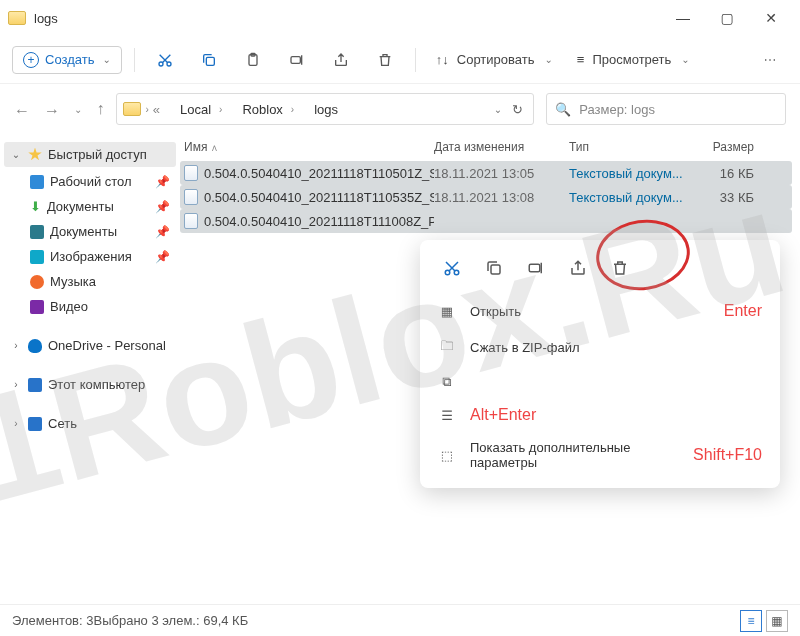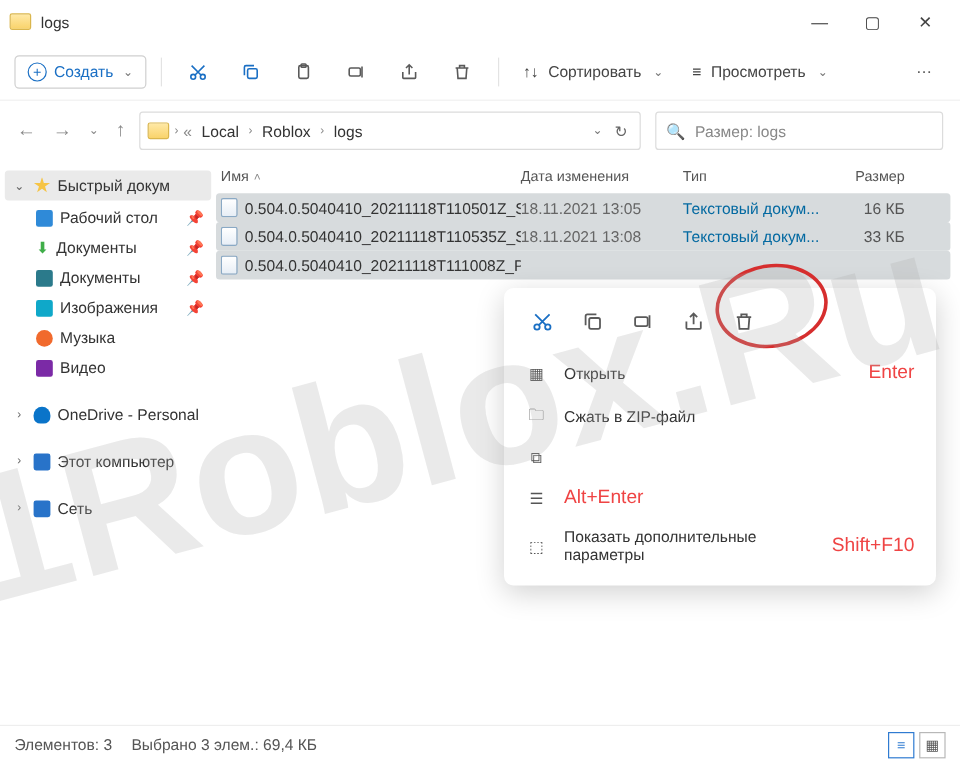--- a/index.html
+++ b/index.html
@@ -16,21 +16,21 @@
     .new-btn .plus { width: 16px; height: 16px; border: 1.4px solid #1a6fc4; border-radius: 50%; display: inline-flex; align-items: center; justify-content: center; font-size: 12px; line-height: 1; }
     .tb-sep { width: 1px; height: 24px; background: #e3e3e3; margin: 0 4px; }
     .tb-icon { width: 36px; height: 32px; display: flex; align-items: center; justify-content: center; color: #5a5a5a; border-radius: 4px; }
     .tb-group { display: flex; align-items: center; gap: 8px; padding: 4px 8px; color: #444; }
     .chev { font-size: 10px; color: #777; margin-left: 2px; }
 
     .nav-row { height: 50px; display: flex; align-items: center; padding: 0 14px; gap: 12px; }
     .nav-arrows { display: flex; gap: 14px; color: #888; font-size: 16px; align-items: center; }
     .addr-bar { flex: 1; height: 32px; border: 1px solid #dcdcdc; border-radius: 3px; display: flex; align-items: center; padding: 0 6px; gap: 4px; background: #fff; }
     .addr-bar .folder-glyph { width: 18px; height: 14px; background: linear-gradient(#ffe9a6,#f9d36b); border: 1px solid #dab64d; border-radius: 2px; }
-    .crumb { padding: 2px 4px; }
+    .crumb { padding: 2px 4px; margin-left: 12px; }
     .crumb-sep { color: #888; font-size: 10px; }
     .addr-end { margin-left: auto; display: flex; gap: 10px; color: #666; align-items:center; padding-right:4px;}
     .search-box { width: 240px; height: 32px; border: 1px solid #dcdcdc; border-radius: 3px; display: flex; align-items: center; padding: 0 8px; color: #888; gap: 8px; }
 
     .main { display: flex; height: 490px; }
     .sidebar { width: 180px; padding: 8px 4px; }
     .side-node { display: flex; align-items: center; gap: 6px; padding: 5px 6px; border-radius: 3px; cursor: pointer; }
     .side-node.top { background: #eaeaea; margin-bottom: 2px; }
     .side-exp { width: 12px; text-align: center; color: #666; font-size: 10px; }
     .side-label { flex: 1; }
@@ -65,21 +65,21 @@
     .ctx-iconrow { display: flex; gap: 14px; padding: 4px 18px 12px; }
     .ctx-iconrow .ci { width: 28px; height: 28px; display: flex; align-items: center; justify-content: center; border-radius: 4px; color: #5a5a5a; }
     .ctx-item { display: flex; align-items: center; gap: 14px; padding: 8px 18px; cursor: pointer; }
     .ctx-item .mi { width: 18px; text-align: center; color: #555; }
     .ctx-item .lbl { flex: 1; }
     .ctx-item .hint { color: #ef4444; font-size: 16px; }
 
     .red-circle { position: absolute; left: 596px; top: 220px; width: 94px; height: 70px; border: 3px solid #d62e2e; border-radius: 50%; transform: rotate(-8deg); pointer-events: none; }
 
     .status-bar { position: absolute; bottom: 0; left: 0; right: 0; height: 32px; display: flex; align-items: center; padding: 0 12px; color: #555; border-top: 1px solid #eee; background: #fff; }
-    .status-bar .st-left { display: flex; gap: 16px; }
+    .status-bar .st-left { display: flex; gap: 0; }
     .status-bar .st-right { margin-left: auto; display: flex; gap: 4px; }
     .view-btn { width: 22px; height: 22px; border: 1px solid #b8b8b8; display: flex; align-items: center; justify-content: center; font-size: 12px; }
     .view-btn.on { border-color: #2f7bd1; color: #2f7bd1; }
 
     .watermark { position: absolute; font-size: 150px; font-weight: 700; color: rgba(170,170,170,0.25); transform: rotate(-15deg); pointer-events: none; white-space: nowrap; }
     .wm1 { left: -40px; top: 260px; }
 
     svg { display: block; }
   </style>
 </head>
@@ -176,21 +176,21 @@
     <span>🔍</span>
     <span>Размер: logs</span>
   </div>
 </div>
 
 <div class="main">
   <div class="sidebar">
     <div class="side-node top">
       <span class="side-exp">⌄</span>
       <span class="sq star"></span>
-      <span class="side-label">Быстрый докум</span>
+      <span class="side-label">Быстрый доступ</span>
     </div>
     <div class="side-node" style="padding-left:26px">
         <span class="sq blue"></span>
         <span class="side-label">Рабочий стол</span>
         <span class="pin">📌</span>
       </div>
     <div class="side-node" style="padding-left:26px">
         <span style="color:#3fae49">⬇</span>
         <span class="side-label">Документы</span>
         <span class="pin">📌</span>

